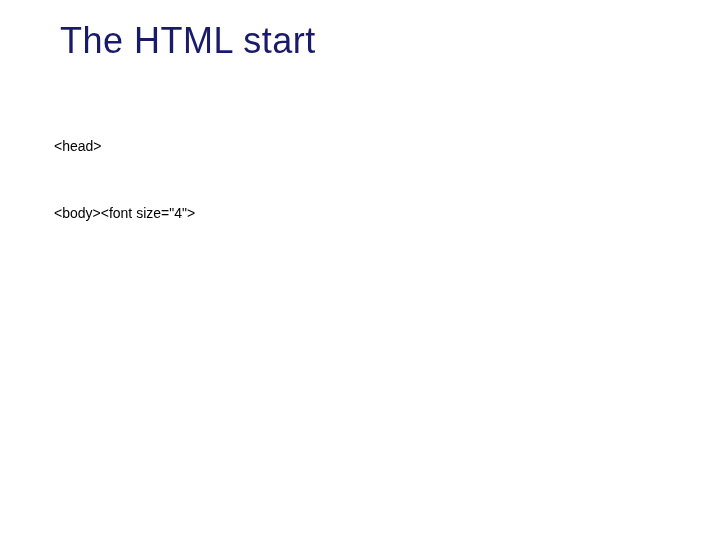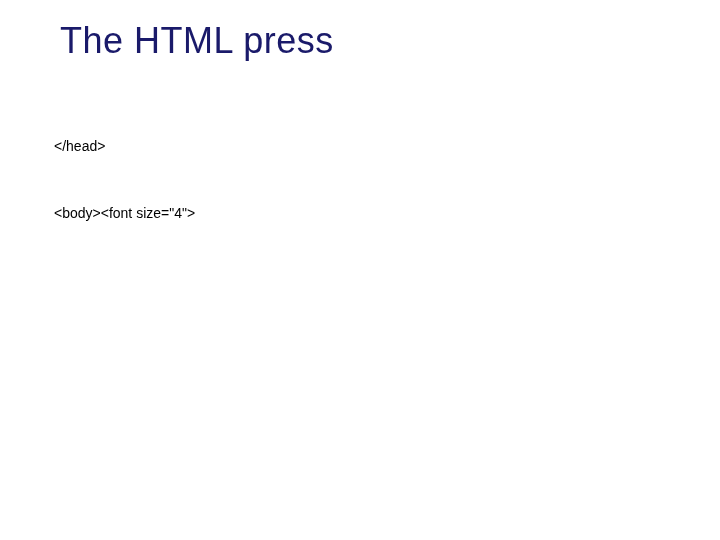--- a/index.html
+++ b/index.html
@@ -27,24 +27,24 @@
     }
     .code-line { display: block; }
     .ind0 { margin-left: 0; }
     .ind1 { margin-left: 24px; }
     .ind2 { margin-left: 48px; }
     .ind3 { margin-left: 72px; }
   </style>
 </head>
 <body>
 
-<h1 class="title">The HTML press</h1>
+<h1 class="title">The HTML start</h1>
 
 <div class="code-block">
-  <span class="code-line ind1">&lt;/head&gt;</span>
+  <span class="code-line ind1">&lt;head&gt;</span>
   <span class="code-line ind1">&lt;body&gt;&lt;font size="4"&gt;</span>
   <span class="code-line ind3"></span>
   
   
   
   
   
   
   
   

